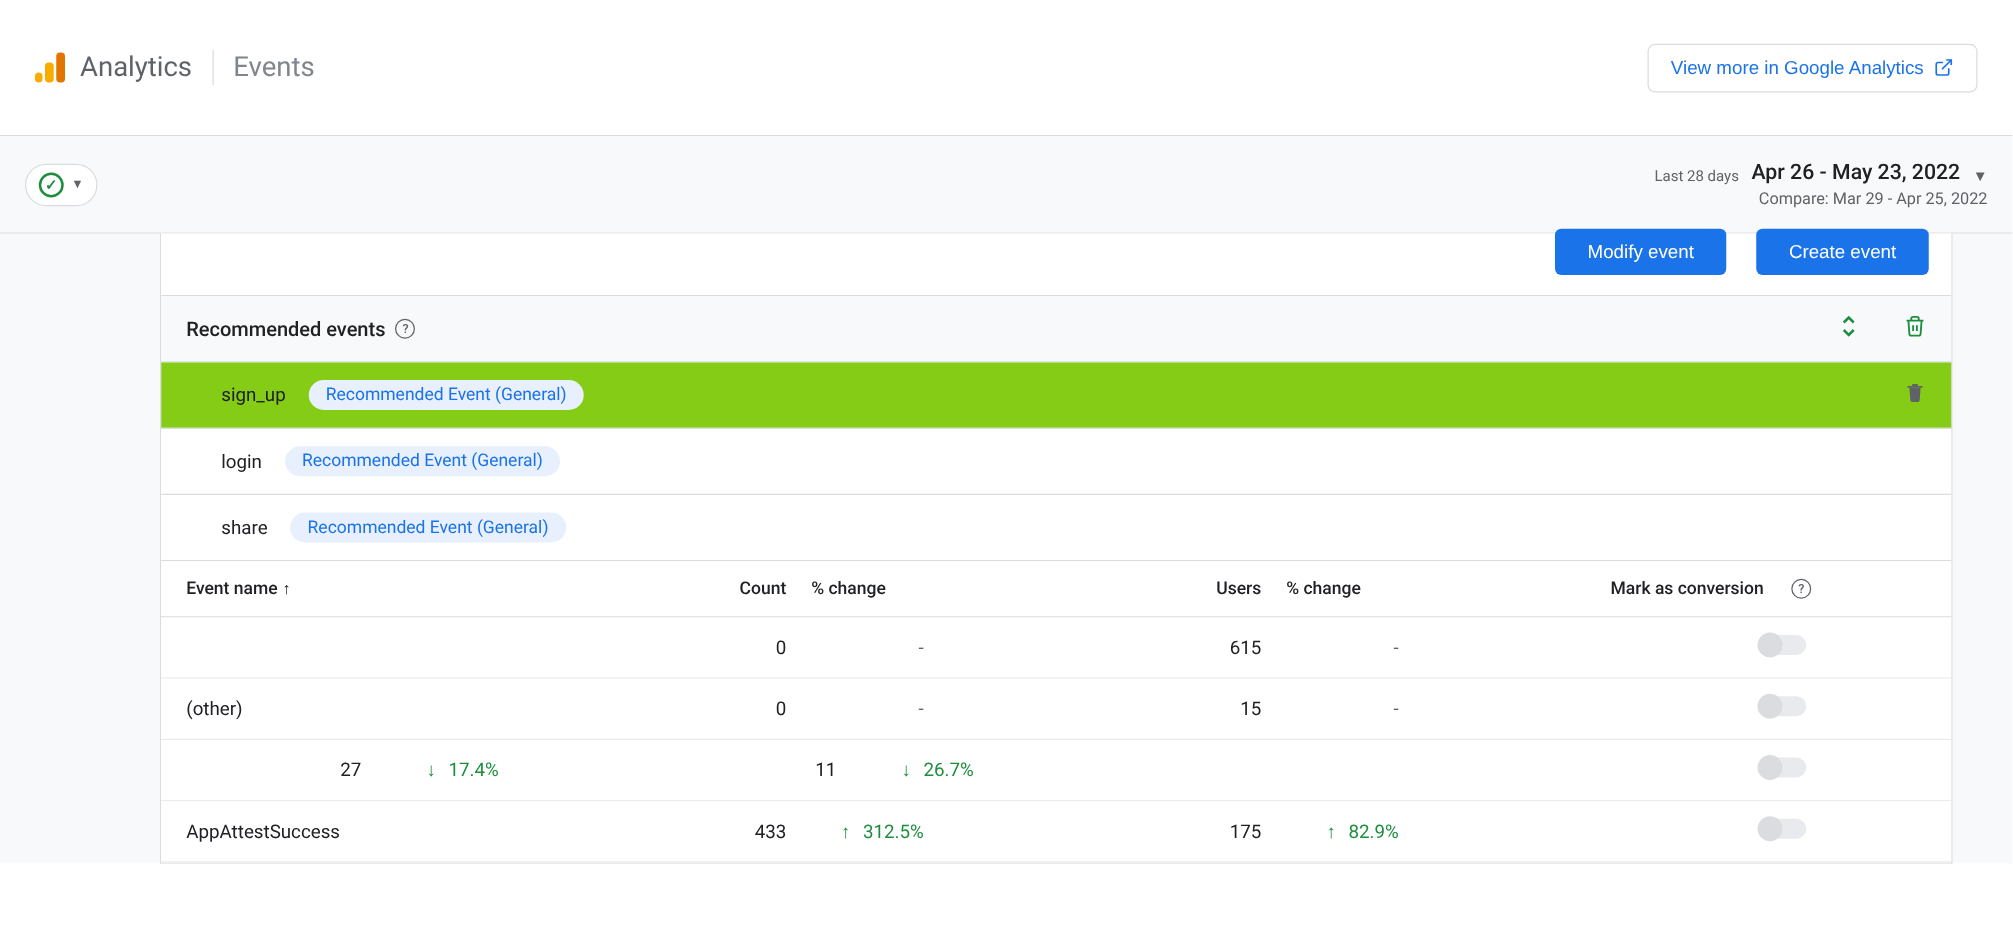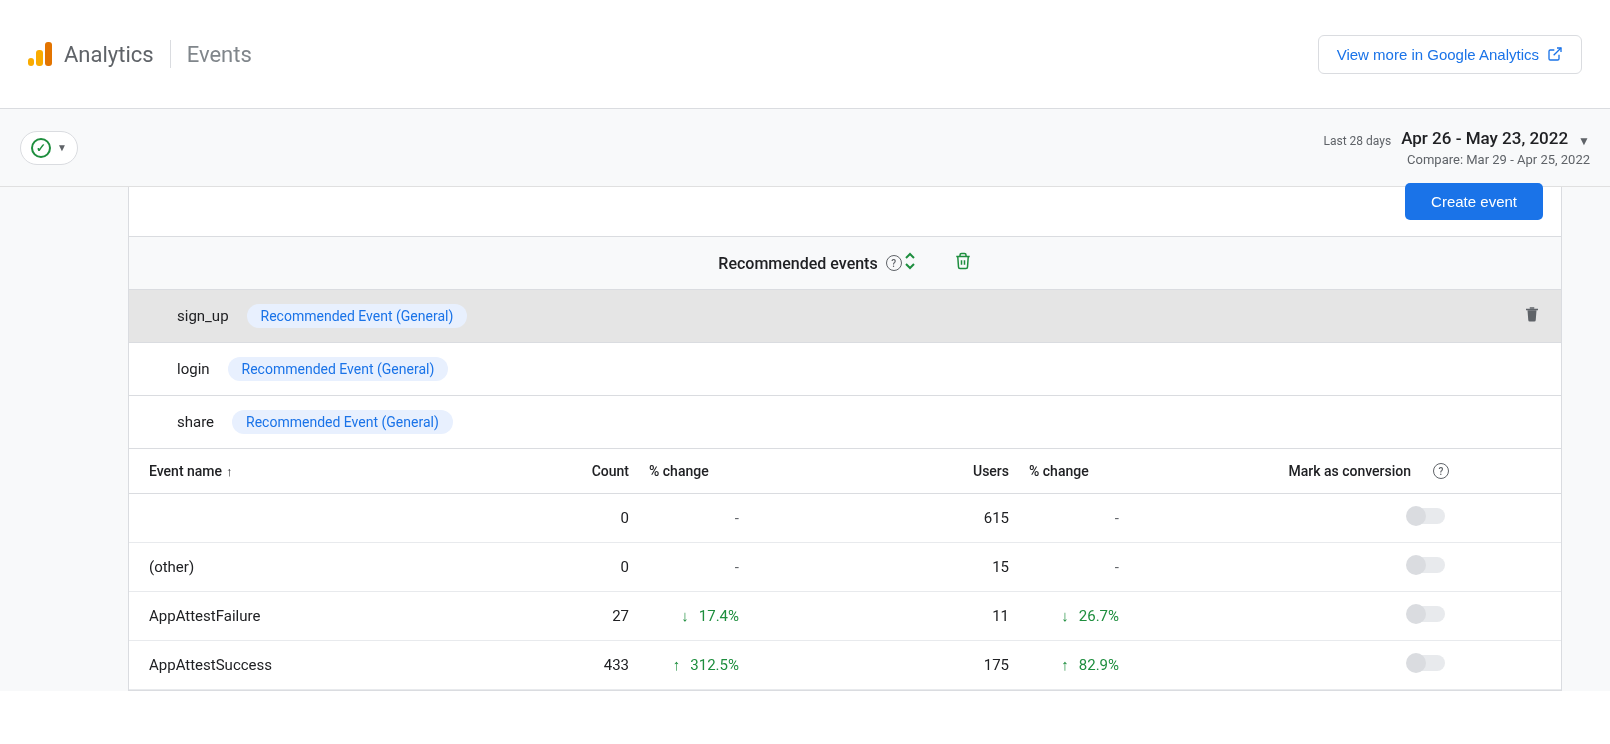--- a/index.html
+++ b/index.html
@@ -65,42 +65,42 @@
     border-bottom: 1px solid #dadce0;
   }
   .blue-btn {
     background: #1a73e8; color: #fff; border: none; border-radius: 5px;
     padding: 10px 26px; font-size: 15px; font-weight: 500; cursor: pointer;
     position: relative; top: -4px;
   }
   
   
   .section-header {
-    display: flex; align-items: center; justify-content: center;
+    display: flex; align-items: center; justify-content: space-between;
     padding: 14px 20px; background: #f8f9fa;
     border-bottom: 1px solid #dadce0;
   }
   .section-title { font-size: 16px; font-weight: 500; color: #202124; display: flex; align-items: center; gap: 8px; }
   .help-circle {
     width: 16px; height: 16px; border: 1.5px solid #5f6368; border-radius: 50%;
     display: inline-flex; align-items: center; justify-content: center;
     font-size: 10px; color: #5f6368;
   }
   .section-icons { display: flex; gap: 36px; align-items: center; }
   .sort-icon { color: #1e8e3e; cursor: pointer; }
   .trash-icon { color: #1e8e3e; cursor: pointer; }
   .trash-gray { color: #5f6368; cursor: pointer; }
   
   
   .rec-row {
     display: flex; align-items: center; justify-content: space-between;
     padding: 14px 20px 14px 48px; background: #fff;
     border-bottom: 1px solid #dadce0;
   }
-  .rec-row.shade { background: #e5e5e5; }
+  .rec-row.shade { background: #84cc16; }
   .rec-left { display: flex; align-items: center; gap: 18px; }
   .rec-name { font-size: 15px; color: #202124; }
   .rec-chip {
     background: #e8f0fe; color: #1a73e8; font-size: 14px;
     padding: 4px 14px; border-radius: 16px;
   }
   
   
   .table-header {
     display: flex; padding: 14px 20px; background: #fff;
@@ -177,20 +177,21 @@
       <span class="date-caret">▼</span>
     </div>
     <div class="date-compare">Compare: Mar 29 - Apr 25, 2022</div>
   </div>
 </div>
 
 <div class="content-wrap">
   <div class="panel">
 
     <div class="action-row">
+      <button class="blue-btn">Modify event</button>
       <button class="blue-btn">Create event</button>
     </div>
 
     <div class="section-header">
       <div class="section-title">
         <span>Recommended events</span>
         <span class="help-circle">?</span>
       </div>
       <div class="section-icons">
         <span class="sort-icon">
@@ -271,21 +272,20 @@
           <div class="cell-change1">
             <span class="dash">-</span>
           </div>
           <div class="cell-users">15</div>
           <div class="cell-change2">
             <span class="dash">-</span>
           </div>
           <div class="cell-toggle"><span class="toggle"></span></div>
         </div>
         <div class="data-row">
-          <div class="cell-name">AppAttestFailure</div>
           <div class="cell-count">27</div>
           <div class="cell-change1">
             <span class="arrow-down">↓</span>
             <span>17.4%</span>
           </div>
           <div class="cell-users">11</div>
           <div class="cell-change2">
             <span class="arrow-down">↓</span>
             <span>26.7%</span>
           </div>

